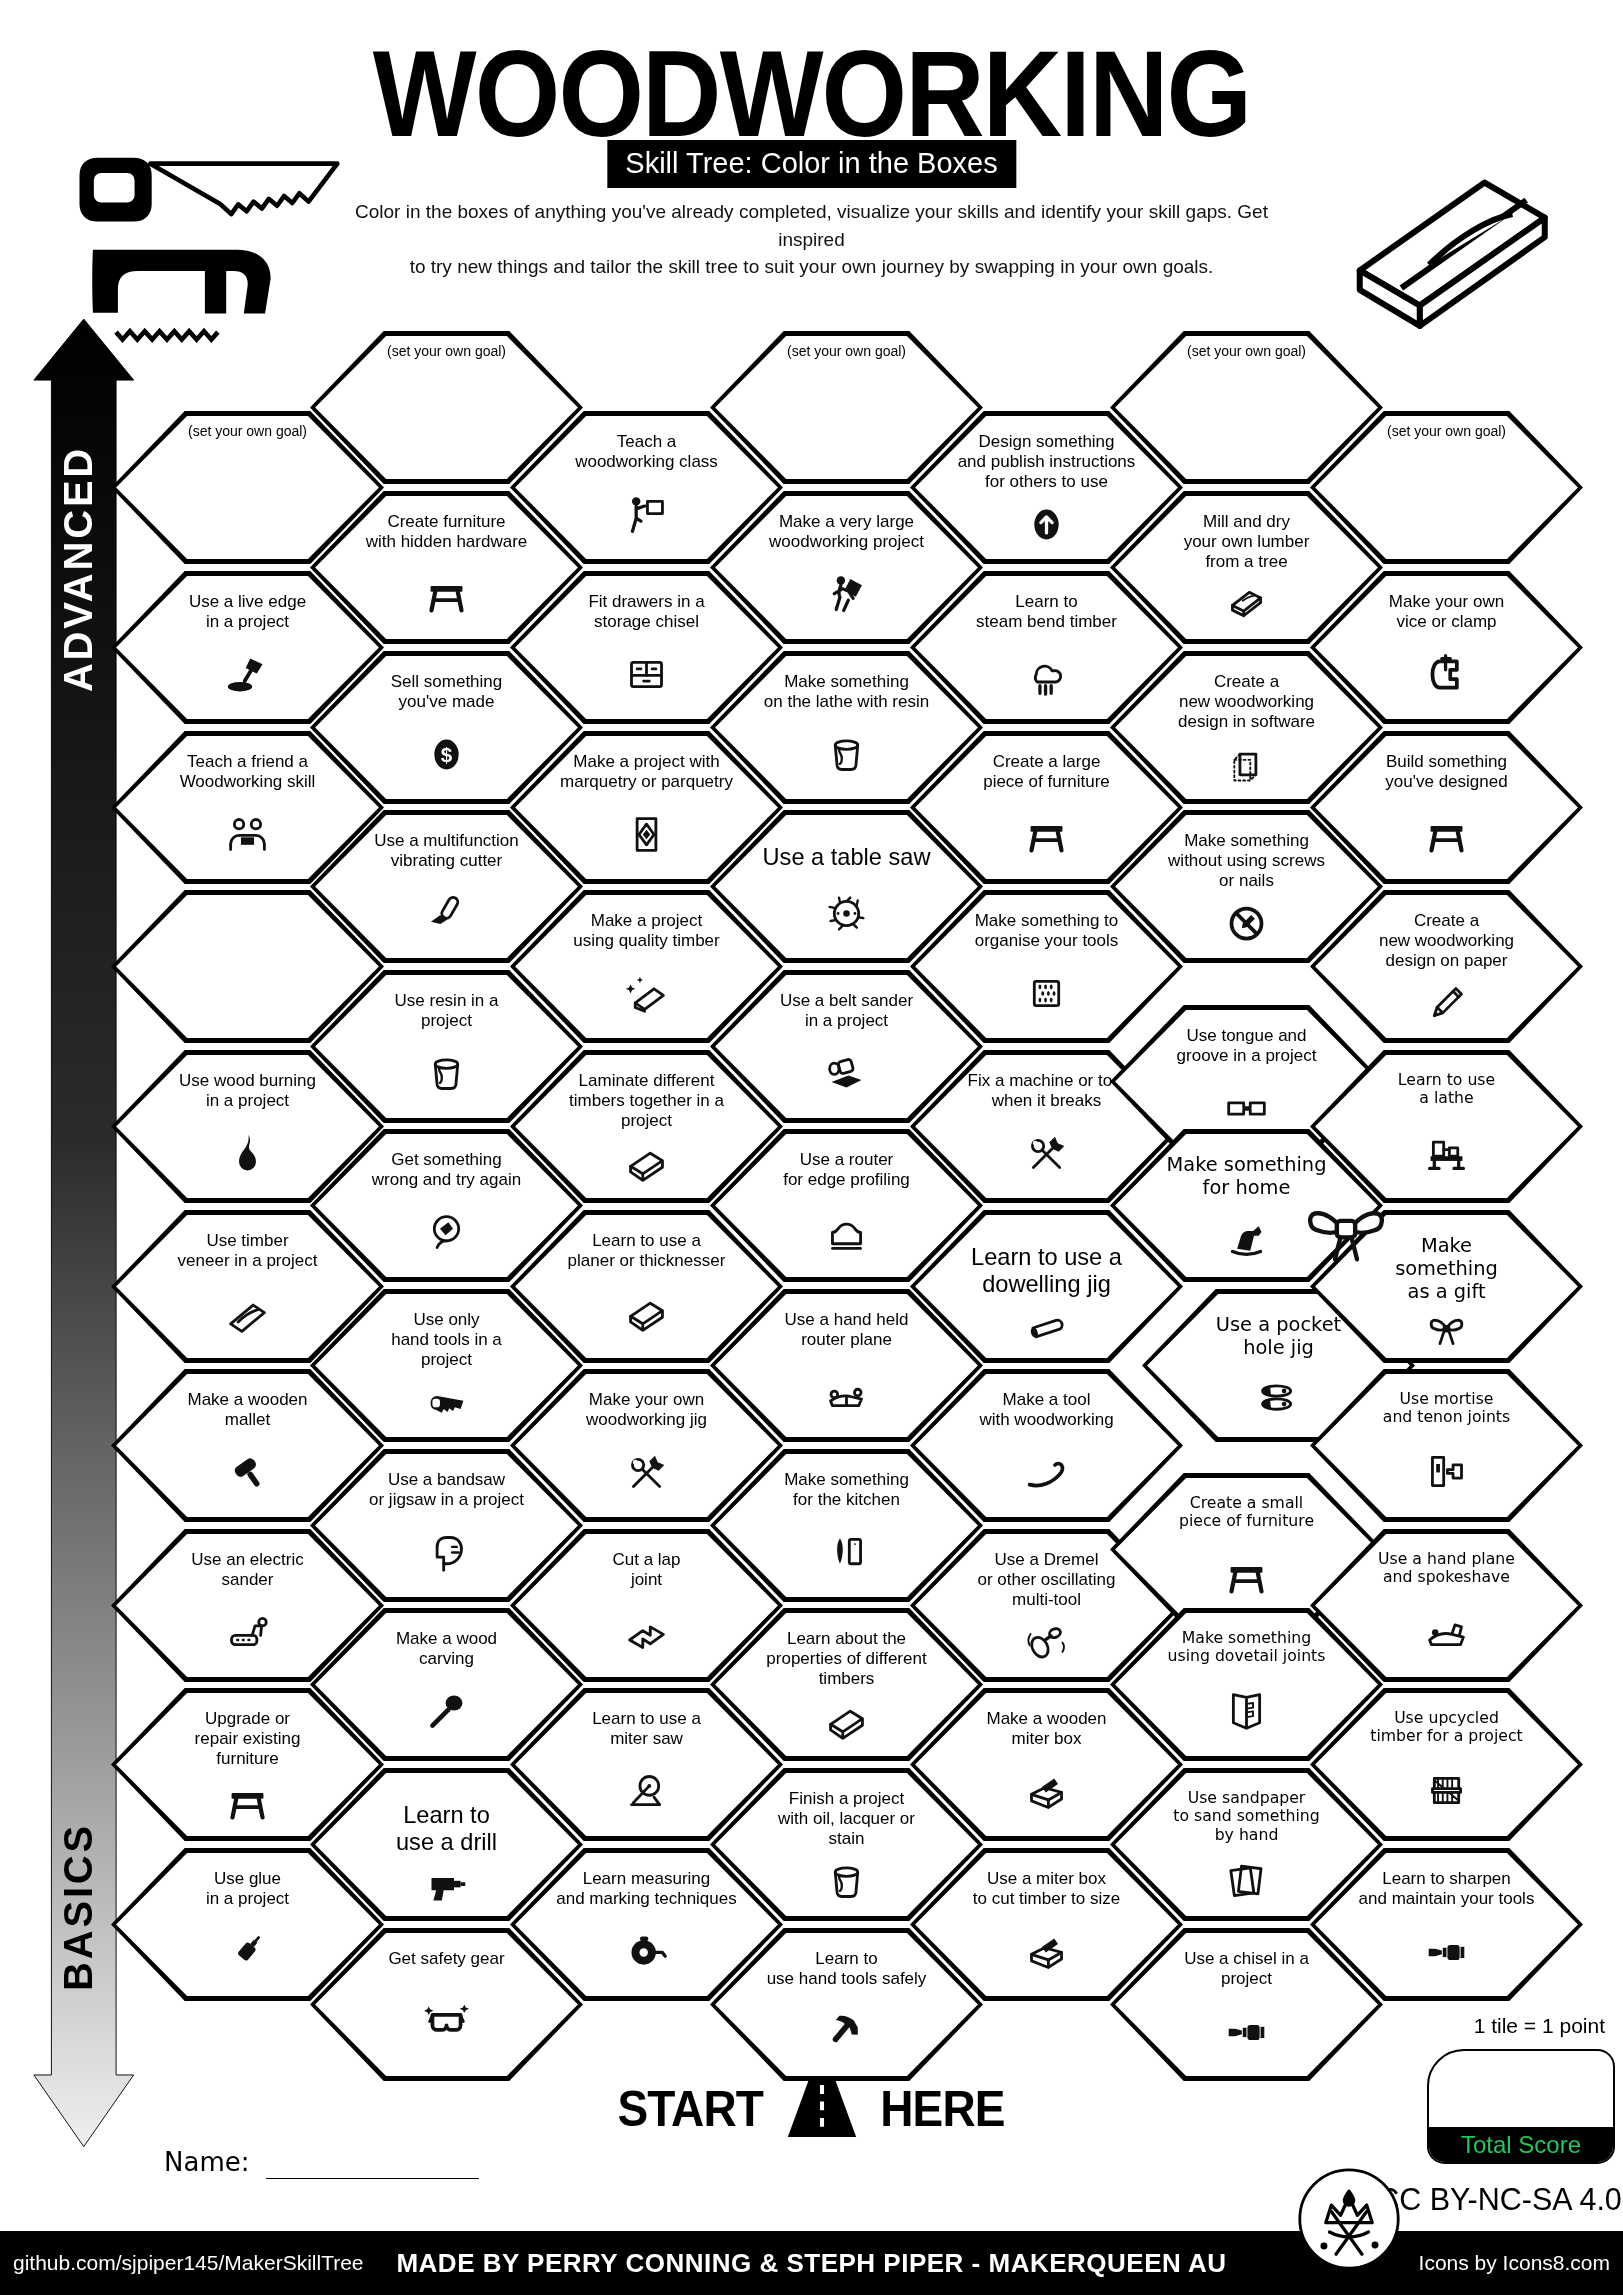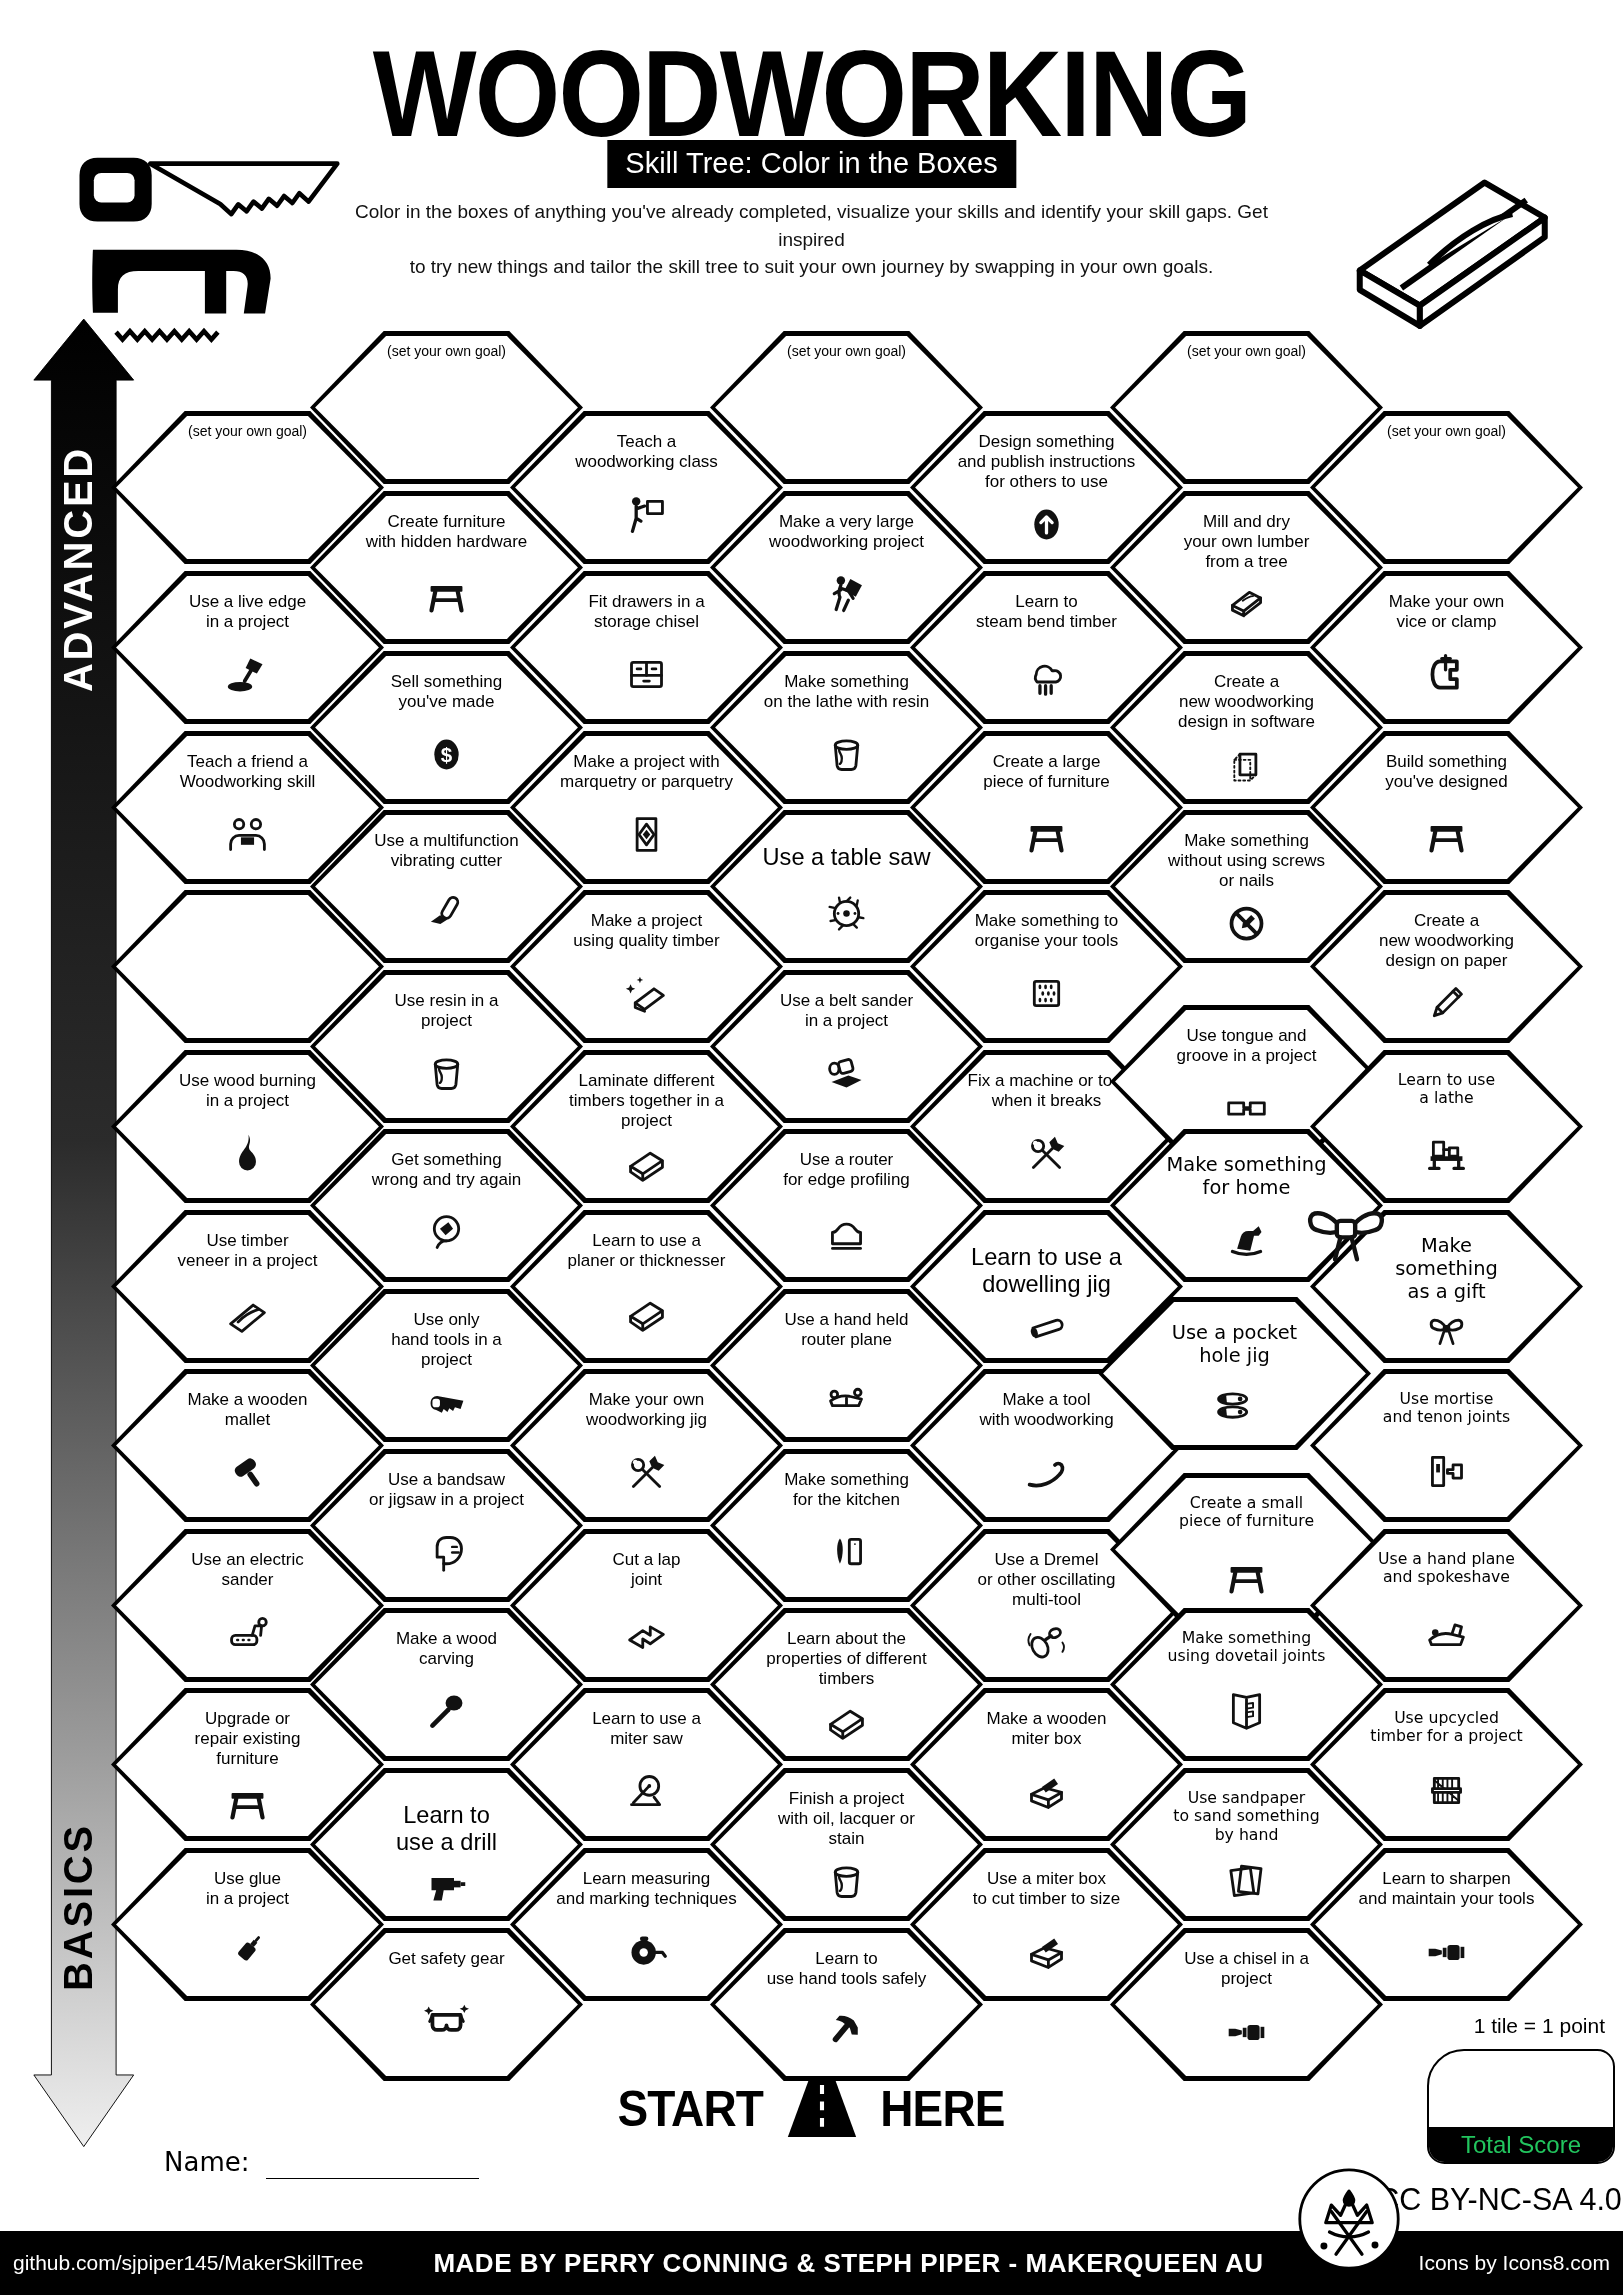--- a/index.html
+++ b/index.html
@@ -48,21 +48,21 @@
         display:flex;flex-direction:column;background:#fff;}
   .score-space{flex:1;}
   .score-band{height:35px;background:#000;color:#22c55e;display:flex;align-items:center;
         justify-content:center;font-size:24px;}
   .license{position:absolute;left:1377px;top:2182px;width:245px;text-align:center;font-size:30.5px;}
   .logo{position:absolute;left:1297px;top:2167px;z-index:5;}
   .footer{position:absolute;left:0;top:2231px;width:1623px;height:64px;background:#000;
         color:#fff;display:flex;align-items:center;}
   .footer .f-left{position:absolute;left:13px;font-size:21px;}
   .footer .f-center{position:absolute;left:50%;transform:translateX(-50%);
-        font-size:26px;font-weight:bold;letter-spacing:0.5px;white-space:nowrap;margin-left:37px;}
+        font-size:26px;font-weight:bold;letter-spacing:0.5px;white-space:nowrap;}
   .footer .f-right{position:absolute;right:13px;font-size:21px;}
   .deco{position:absolute;}
 </style>
 </head>
 <body>
 
 <div class="page">
 
   <div class="title">WOODWORKING</div>
   <div class="subtitle-box">
@@ -954,21 +954,21 @@
           <div class="hex-label">Make something
 for home</div>
           <div class="hex-icon">
             <svg viewBox="0 0 48 48" fill="none" stroke="#111" stroke-width="3" stroke-linecap="round" stroke-linejoin="round">
               <path d="M9 39c9 4 21 4 30 0" stroke-width="3.5"></path>
               <path d="M14 36l4-13c1-4 4-6 8-6h5l6-5 3 6-3 4h-5l-2 8-2 8z" fill="#111" stroke="none"></path>
             </svg>
           </div>
         </div>
       </div>
-      <div class="hex alt lg" style="left: 1098px; top: 1289px; margin-top: 8px;">
+      <div class="hex alt lg" style="left: 1142px; top: 1289px;">
         <div class="hex-border"></div>
         <div class="hex-fill"></div>
         <div class="hex-content">
           <div class="hex-label">Use a pocket
 hole jig</div>
           <div class="hex-icon">
             <svg viewBox="0 0 48 48" fill="none" stroke="#111" stroke-width="3" stroke-linecap="round" stroke-linejoin="round">
               <ellipse cx="22" cy="17" rx="15" ry="5.5"></ellipse>
               <path d="M8 16a15 5.5 0 0 0 8 6l-1-10z" fill="#111" stroke="none"></path>
               <circle cx="30" cy="17" r="2.5" fill="#111" stroke="none"></circle>

